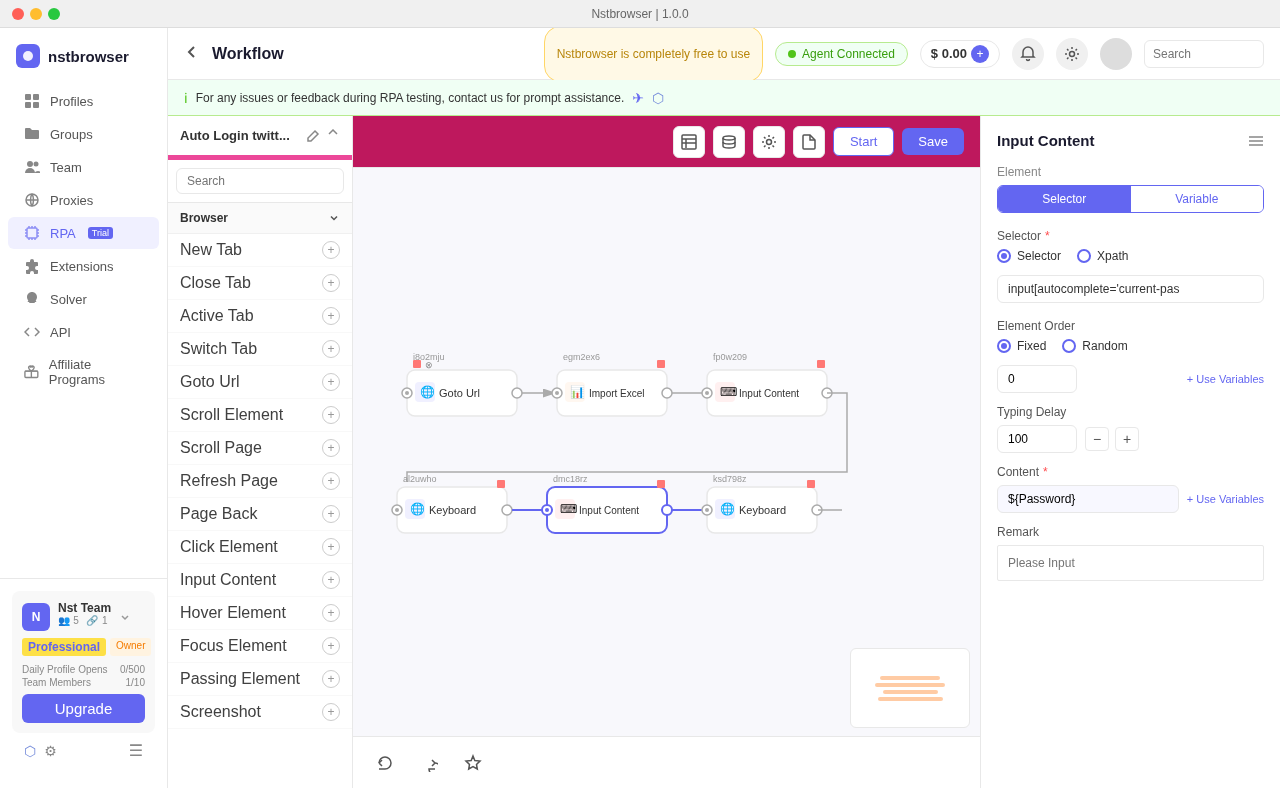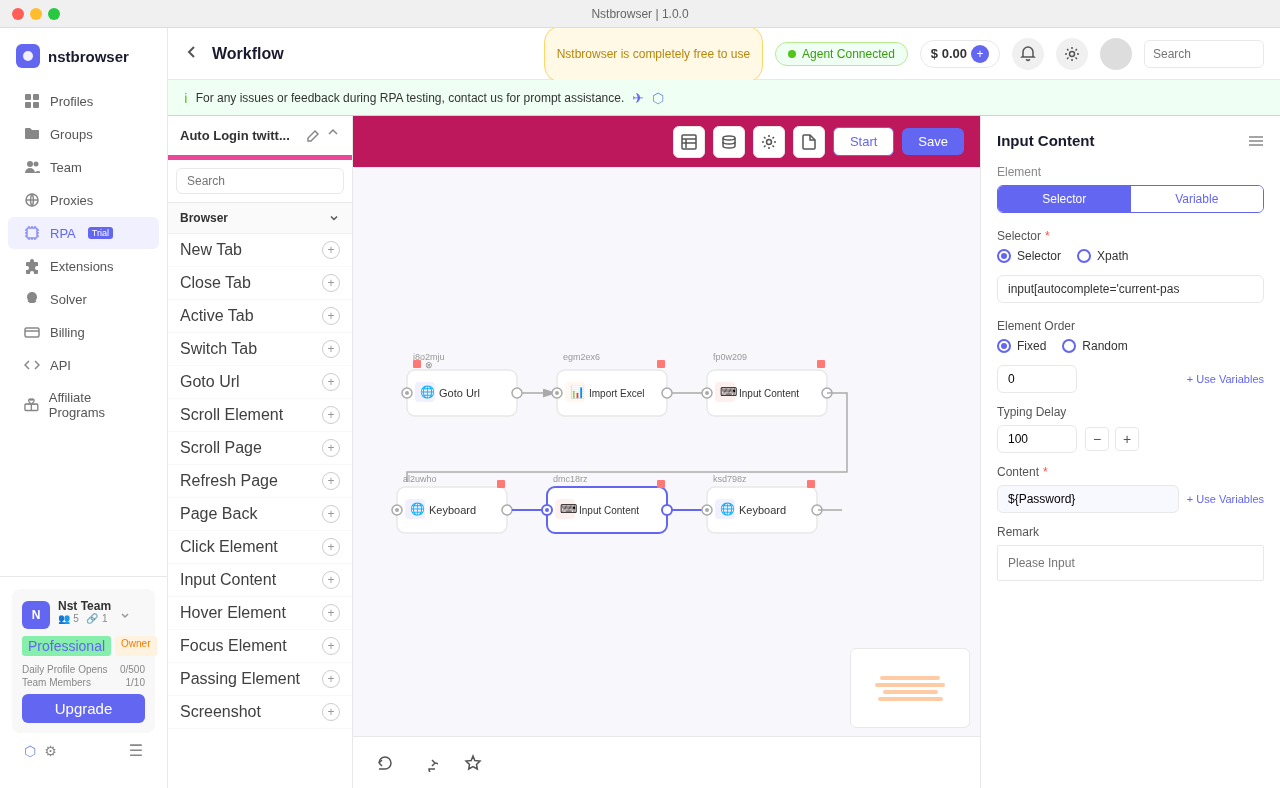--- a/index.html
+++ b/index.html
@@ -28,21 +28,21 @@
     .sidebar-item-icon { width: 16px; height: 16px; opacity: 0.7; }
     .sidebar-item-label { font-size: 13px; }
     .rpa-badge { background: #6366f1; color: #fff; font-size: 9px; padding: 1px 4px; border-radius: 3px; margin-left: 2px; }
     .sidebar-bottom { padding: 12px; border-top: 1px solid #e8e8e8; margin-top: auto; }
     .team-card { background: #f8f8f8; border-radius: 8px; padding: 10px; }
     .team-header { display: flex; align-items: center; gap: 8px; margin-bottom: 6px; }
     .team-avatar { width: 28px; height: 28px; background: #6366f1; border-radius: 6px; color: #fff; display: flex; align-items: center; justify-content: center; font-size: 12px; font-weight: 700; }
     .team-name { font-size: 12px; font-weight: 600; }
     .team-meta { display: flex; gap: 8px; font-size: 10px; color: #888; margin-bottom: 6px; }
     .team-badges { display: flex; gap: 4px; margin-bottom: 8px; }
-    .badge-pro { background: #86efac; color: #6366f1; font-size: 14px; padding: 2px 6px; border-radius: 3px; }
+    .badge-pro { background: #fde047; color: #6366f1; font-size: 12px; padding: 2px 6px; border-radius: 3px; font-weight: bold; }
     .badge-owner { background: #fff3e0; color: #f57c00; font-size: 10px; padding: 2px 6px; border-radius: 3px; }
     .team-stats { font-size: 10px; color: #888; margin-bottom: 6px; }
     .team-stat { display: flex; justify-content: space-between; margin-bottom: 2px; }
     .upgrade-btn { width: 100%; background: #6366f1; color: #fff; border: none; border-radius: 6px; padding: 6px; font-size: 15px; cursor: pointer; display: flex; align-items: center; justify-content: center; gap: 4px; }
     .sidebar-footer { display: flex; align-items: center; justify-content: space-between; padding: 8px 12px 0; }
     .sidebar-footer-icons { display: flex; gap: 8px; }
 
     
     .main { flex: 1; display: flex; flex-direction: column; overflow: hidden; }
 
@@ -188,27 +188,20 @@
         <span class="sidebar-item-label">Extensions</span>
       </div>
       <div class="sidebar-item">
         <svg class="sidebar-item-icon" viewBox="0 0 16 16" fill="currentColor">
             <path d="M8 1C5.2 1 3 3.2 3 6c0 1.3.5 2.5 1.3 3.4L3.5 11H5l.5 1h5l.5-1h1.5l-.8-1.6C12.5 8.5 13 7.3 13 6c0-2.8-2.2-5-5-5z"></path>
           </svg>
         <span class="sidebar-item-label">Solver</span>
       </div>
       <div class="sidebar-item">
         <svg class="sidebar-item-icon" viewBox="0 0 16 16" fill="none" stroke="currentColor" stroke-width="1.5">
-            <rect x="1" y="4" width="14" height="9" rx="1.5"></rect>
-            <path d="M1 7h14"></path>
-          </svg>
-        <span class="sidebar-item-label">Billing</span>
-      </div>
-      <div class="sidebar-item">
-        <svg class="sidebar-item-icon" viewBox="0 0 16 16" fill="none" stroke="currentColor" stroke-width="1.5">
             <path d="M5 4l-4 4 4 4M11 4l4 4-4 4"></path>
           </svg>
         <span class="sidebar-item-label">API</span>
       </div>
       <div class="sidebar-item">
         <svg class="sidebar-item-icon" viewBox="0 0 16 16" fill="none" stroke="currentColor" stroke-width="1.5">
             <rect x="1" y="7" width="14" height="7" rx="1"></rect>
             <path d="M1 7h14M8 7V14M8 7s-3-2-3-3.5a2 2 0 014 0M8 7s3-2 3-3.5a2 2 0 00-4 0"></path>
           </svg>
         <span class="sidebar-item-label">Affiliate Programs</span>

